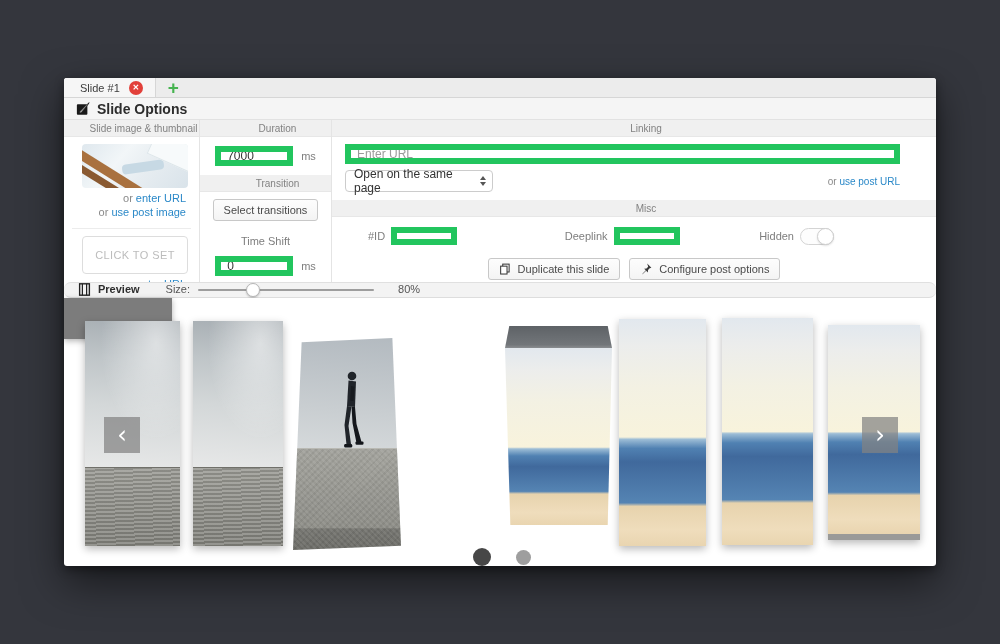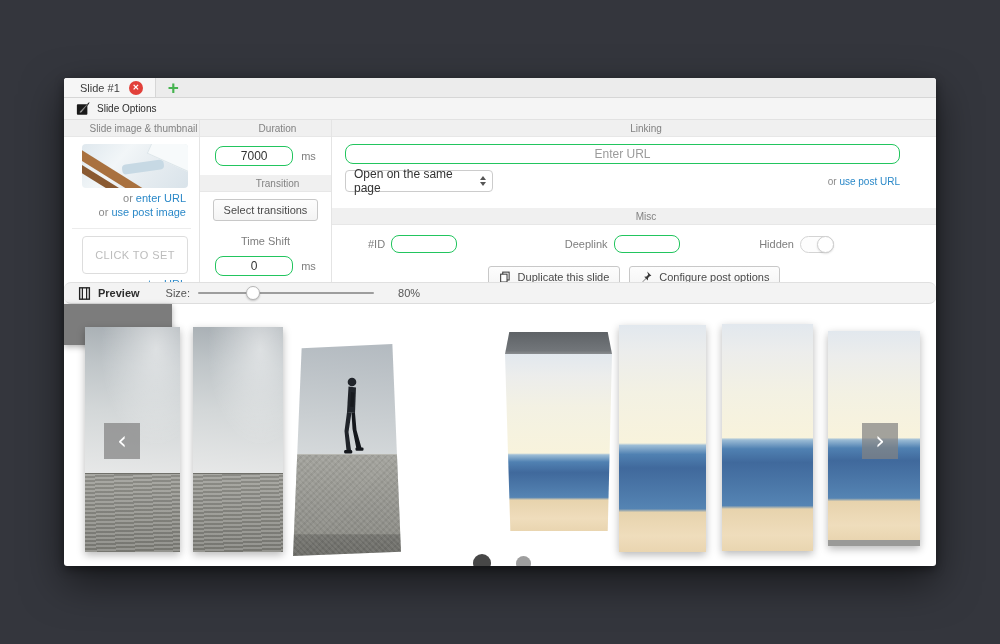--- a/index.html
+++ b/index.html
@@ -23,21 +23,21 @@
   .tabbar { height:20px; background:#ececec; border-bottom:1px solid #d6d6d6; display:flex; align-items:stretch; }
   .tab { display:flex; align-items:center; gap:9px; padding:0 12px 0 16px; background:#f6f6f6;
          border-right:1px solid #d6d6d6; font-size:11px; color:#3c3c3c; cursor:default; }
   .del-badge { width:14px; height:14px; border-radius:50%; background:#e2403a; color:#fff;
          font-size:8px; font-weight:bold; display:flex; align-items:center; justify-content:center; line-height:1; }
   .add-btn { align-self:center; margin-left:8px; color:#46b450; font-size:19px; font-weight:bold; line-height:14px; padding:0 4px; }
 
   
   .optionsbar { height:22px; background:#f5f5f5; border-bottom:1px solid #e2e2e2;
          display:flex; align-items:center; gap:7px; padding-left:12px; }
-  .optionsbar .title { font-size:10px; font-weight:normal; color:#2d2d2d; }
+  .optionsbar .title { font-size:14px; font-weight:bold; color:#2d2d2d; }
   .icon-svg { display:inline-block; vertical-align:middle; }
 
   
   .grid { display:flex; height:162px; }
   .col { position:relative; height:100%; overflow:hidden; }
   .col1 { width:136px; border-right:1px solid #e4e4e4; }
   .col2 { width:132px; border-right:1px solid #e4e4e4; }
   .col3 { flex:1; }
   .sec-header { height:17px; background:#f0f0f0; border-bottom:1px solid #e7e7e7;
          font-size:10px; color:#828282; display:flex; align-items:center; justify-content:center;padding-left:24px; }
@@ -49,55 +49,55 @@
   .thumb .item1 { position:absolute; left:40px; top:18px; width:42px; height:10px; background:#c7d9e4; border-radius:4px; transform:rotate(-8deg); }
   .thumb .item2 { position:absolute; right:-8px; top:-6px; width:46px; height:26px; background:#f7fafb; border:1px solid #dde6ea; transform:rotate(24deg); }
   .linkline { position:absolute; right:13px; font-size:11px; color:#8a8a8a; }
   .linkline a { color:#2a88c8; text-decoration:none; }
   .l1 { top:72px; } .l2 { top:86px; } .l3 { top:158px; }
   .divline { position:absolute; left:8px; right:8px; top:108px; border-top:1px solid #ececec; }
   .clickset { position:absolute; left:18px; top:116px; width:106px; height:38px; border:1px solid #ddd; border-radius:4px;
          display:flex; align-items:center; justify-content:center; font-size:11px; color:#bcbcbc; letter-spacing:.4px; }
 
   .inputrow { display:flex; align-items:center; gap:8px; justify-content:center; }
-  .txt-input { height:20px; border:1px solid #22c55e; border-radius:8px; font-size:12px; color:#333; padding:0 6px;
-         font-family:"Liberation Sans",sans-serif; background:#fff;text-align:center; }
+  .txt-input { height:20px; border:6px solid #22c55e; border-radius:0; font-size:12px; color:#333; padding:0 6px;
+         font-family:"Liberation Sans",sans-serif; background:#fff; }
   .txt-input::placeholder { color:#9b9b9b; }
   .unit { font-size:11px; color:#7e7e7e; }
   .col2 .inputrow { margin:9px 0 9px 0; }
   .col2 .txt-input { width:78px; }
   .btn { display:inline-flex; align-items:center; gap:7px; height:22px; padding:0 10px;
          background:linear-gradient(#fdfdfd,#f4f4f4); border:1px solid #c8c8c8; border-radius:3px;
          font-size:11px; color:#4a4a4a; font-family:"Liberation Sans",sans-serif; }
   .col2 .btnrow { display:flex; justify-content:center; margin:7px 0 0 0; }
   .plainlabel { text-align:center; font-size:11px; color:#7e7e7e; margin-top:14px; }
 
   .col3 .urlrow { padding:7px 36px 0 13px; }
   .url-input { width:100%; }
   .selrow { display:flex; align-items:center; justify-content:space-between; padding:6px 36px 0 13px; }
   .select { width:148px; height:22px; border:1px solid #ccc; border-radius:4px; background:#fff;
          display:flex; align-items:center; justify-content:space-between; padding:0 6px 0 8px; font-size:12px; color:#333; }
   .updown { display:flex; flex-direction:column; gap:2px; }
   .updown i { width:0; height:0; border-left:3.5px solid transparent; border-right:3.5px solid transparent; }
   .updown .up { border-bottom:4px solid #555; }
   .updown .dn { border-top:4px solid #555; }
-  .col3 .mischeader { margin-top:16px; }
+  .col3 .mischeader { margin-top:8px; }
   .miscrow { display:flex; align-items:center; padding:10px 102px 0 36px;gap:48px; }
   .miscgroup { display:flex; align-items:center; gap:6px; }
   .misclabel { font-size:11px; color:#7e7e7e; }
   .misc-input { width:66px; height:18px; }
   .mg2 { margin-left:auto; margin-right:auto; transform:translateX(14px); }
   .toggle { position:relative; width:34px; height:17px; border:1px solid #d4d4d4; border-radius:10px; background:#fdfdfd; }
   .toggle .knob { position:absolute; right:-1px; top:-1px; width:17px; height:17px; border-radius:50%;
          background:#fff; border:1px solid #cfcfcf; box-shadow:0 1px 2px rgba(0,0,0,.12); }
   .btnsrow { display:flex; justify-content:center; gap:9px; margin-top:13px; }
 
   
-  .previewbar { height:22px; background:#f3f3f3; border-top:1px solid #e0e0e0; border-bottom:1px solid #ddd;
-         display:flex; align-items:center; padding-left:14px;border-radius:7px; }
+  .previewbar { height:16px; background:#f3f3f3; border-top:1px solid #e0e0e0; border-bottom:1px solid #ddd;
+         display:flex; align-items:flex-start; padding-left:14px;border-radius:7px; }
   .previewbar .ptitle { font-size:11px; font-weight:bold; color:#2d2d2d; margin:0 0 0 7px; }
   .previewbar .sizelabel { font-size:11px; color:#555; margin-left:26px; }
   .slider { position:relative; width:176px; height:14px; margin-left:8px; }
   .slider .track { position:absolute; left:0; right:0; top:6px; height:2px; background:#9d9d9d; border-radius:1px; }
   .slider .thumbk { position:absolute; left:48px; top:0; width:14px; height:14px; border-radius:50%;
          background:#fff; border:1px solid #b5b5b5; box-shadow:0 1px 2px rgba(0,0,0,.2); }
   .sizeval { font-size:11px; color:#555; margin-left:24px; }
 
   
   .previewarea { position:relative; height:255px; background:#fff; }

